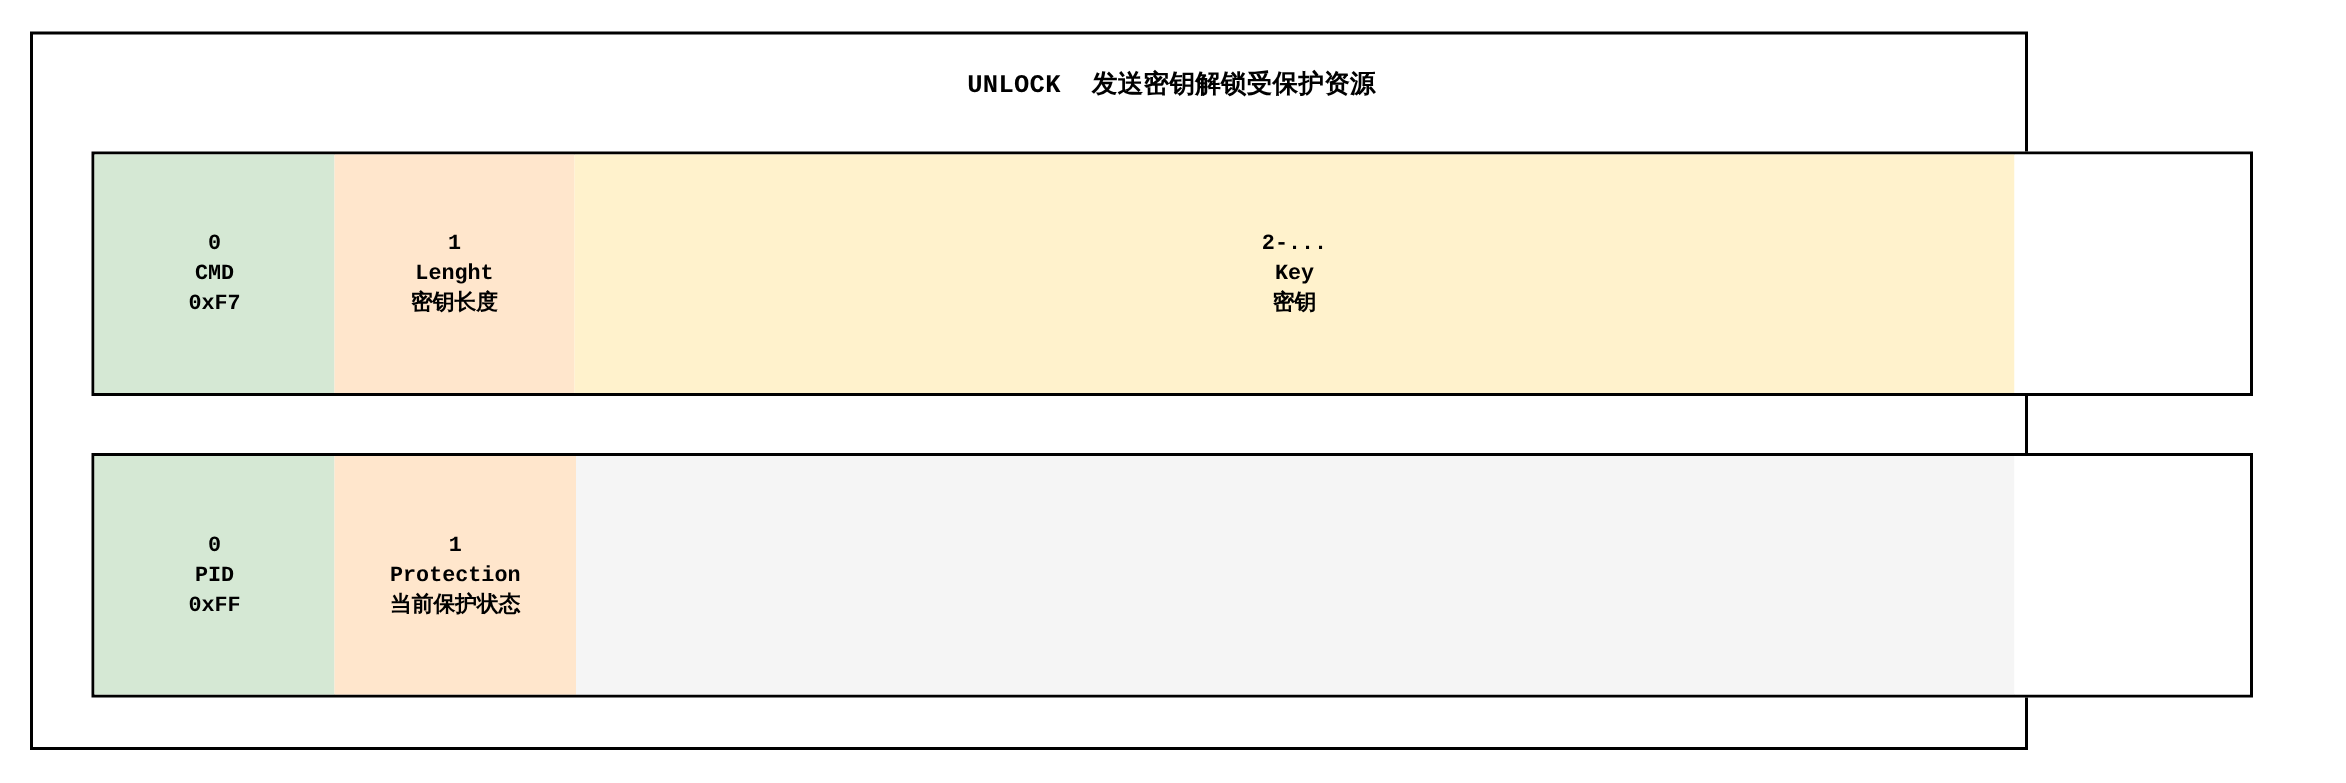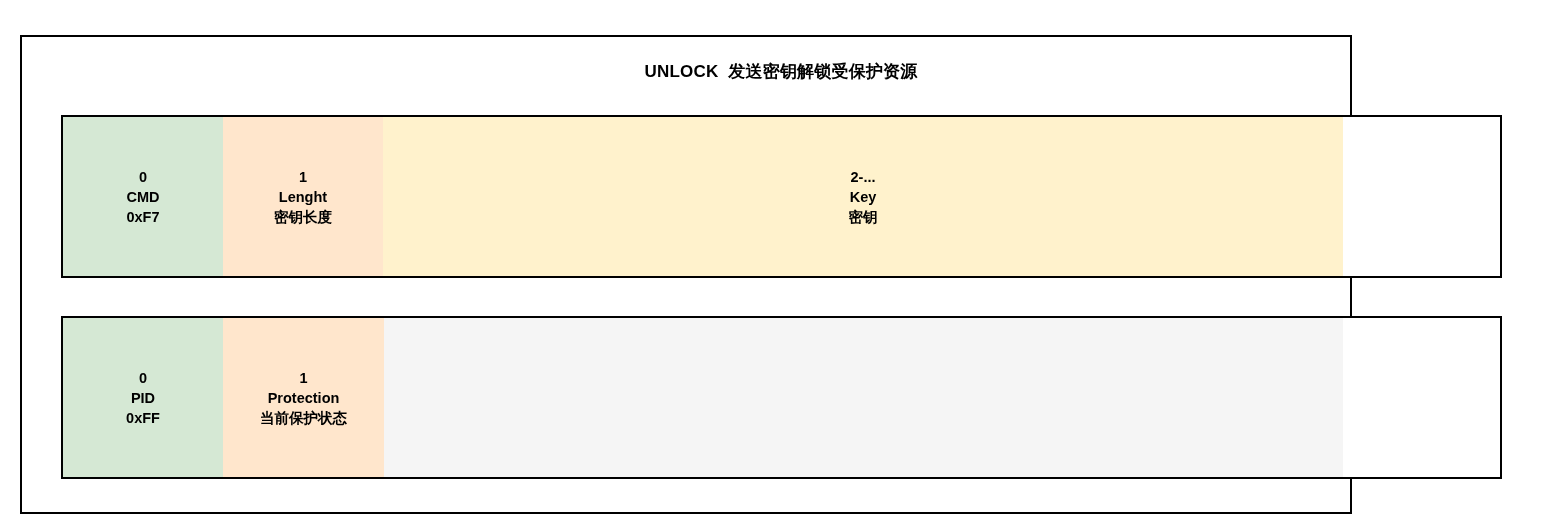--- a/index.html
+++ b/index.html
@@ -12,26 +12,27 @@
     height: 522px;
     font-family: "Liberation Sans", "DejaVu Sans", sans-serif;
     color: #000000;
     overflow: hidden;
   }
 
   
   #diagram-frame {
     position: absolute;
     left: 20px;
-    top: 35px;
+    top: 21px;
     width: 1332px;
     height: 479px;
     border: 2px solid #000000;
     box-sizing: border-box;
     background: #ffffff;
+    font-family: Liberation Mono, monospace;
   }
 
   
   #diagram-title {
     position: absolute;
     left: 0;
     top: 24px;
     width: 1518px;
     text-align: center;
     font-size: 17px;

